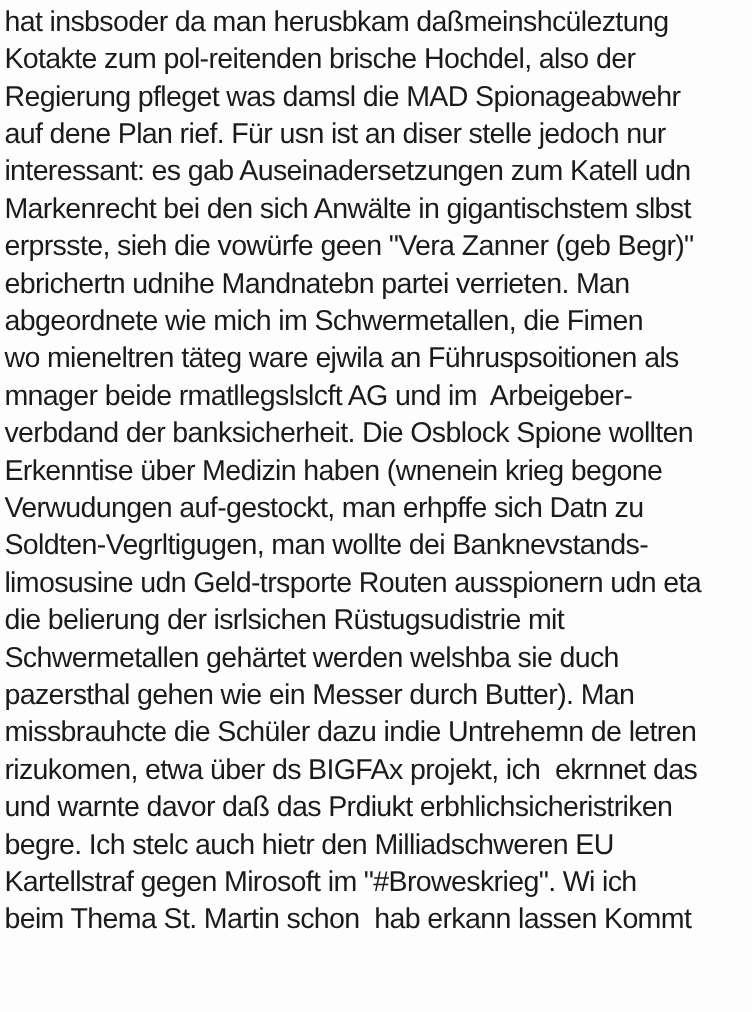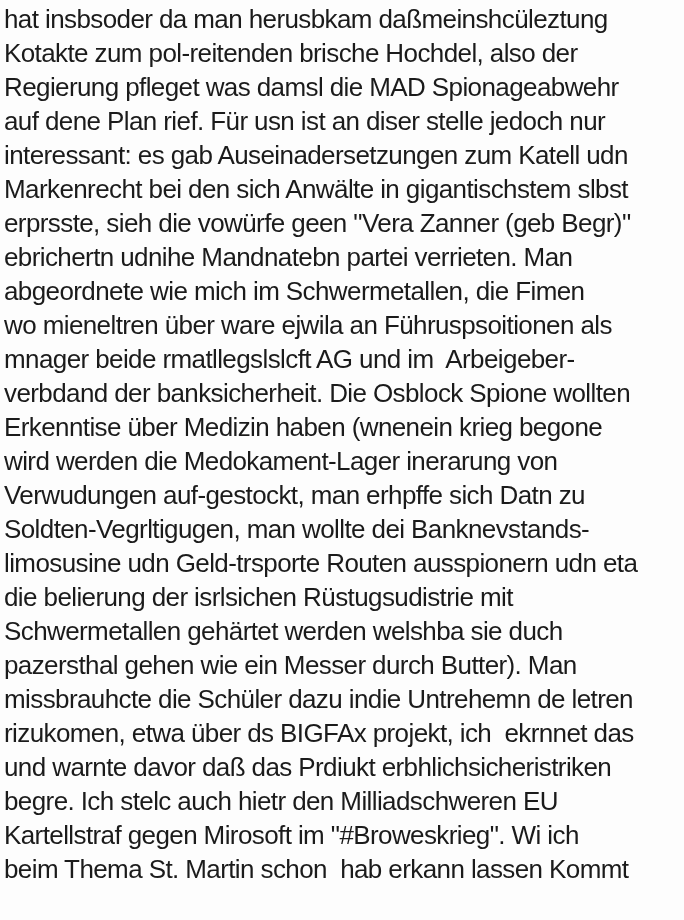--- a/index.html
+++ b/index.html
@@ -37,25 +37,24 @@
   <div class="textblock">
       <div class="line">hat insbsoder da man herusbkam daßmeinshcüleztung</div>
       <div class="line">Kotakte zum pol-reitenden brische Hochdel, also der</div>
       <div class="line">Regierung pfleget was damsl die MAD Spionageabwehr</div>
       <div class="line">auf dene Plan rief. Für usn ist an diser stelle jedoch nur</div>
       <div class="line">interessant: es gab Auseinadersetzungen zum Katell udn</div>
       <div class="line">Markenrecht bei den sich Anwälte in gigantischstem slbst</div>
       <div class="line">erprsste, sieh die vowürfe geen "Vera Zanner (geb Begr)"</div>
       <div class="line">ebrichertn udnihe Mandnatebn partei verrieten. Man</div>
       <div class="line">abgeordnete wie mich im Schwermetallen, die Fimen</div>
-      <div class="line">wo mieneltren über ware ejwila an Führuspsoitionen als</div>
+      <div class="line">wo mieneltren täteg ware ejwila an Führuspsoitionen als</div>
       <div class="line">mnager beide rmatllegslslcft AG und im  Arbeigeber-</div>
       <div class="line">verbdand der banksicherheit. Die Osblock Spione wollten</div>
       <div class="line">Erkenntise über Medizin haben (wnenein krieg begone</div>
-      <div class="line">wird werden die Medokament-Lager inerarung von</div>
       <div class="line">Verwudungen auf-gestockt, man erhpffe sich Datn zu</div>
       <div class="line">Soldten-Vegrltigugen, man wollte dei Banknevstands-</div>
       <div class="line">limosusine udn Geld-trsporte Routen ausspionern udn eta</div>
       <div class="line">die belierung der isrlsichen Rüstugsudistrie mit</div>
       <div class="line">Schwermetallen gehärtet werden welshba sie duch</div>
       <div class="line">pazersthal gehen wie ein Messer durch Butter). Man</div>
       <div class="line">missbrauhcte die Schüler dazu indie Untrehemn de letren</div>
       <div class="line">rizukomen, etwa über ds BIGFAx projekt, ich  ekrnnet das</div>
       <div class="line">und warnte davor daß das Prdiukt erbhlichsicheristriken</div>
       <div class="line">begre. Ich stelc auch hietr den Milliadschweren EU</div>

